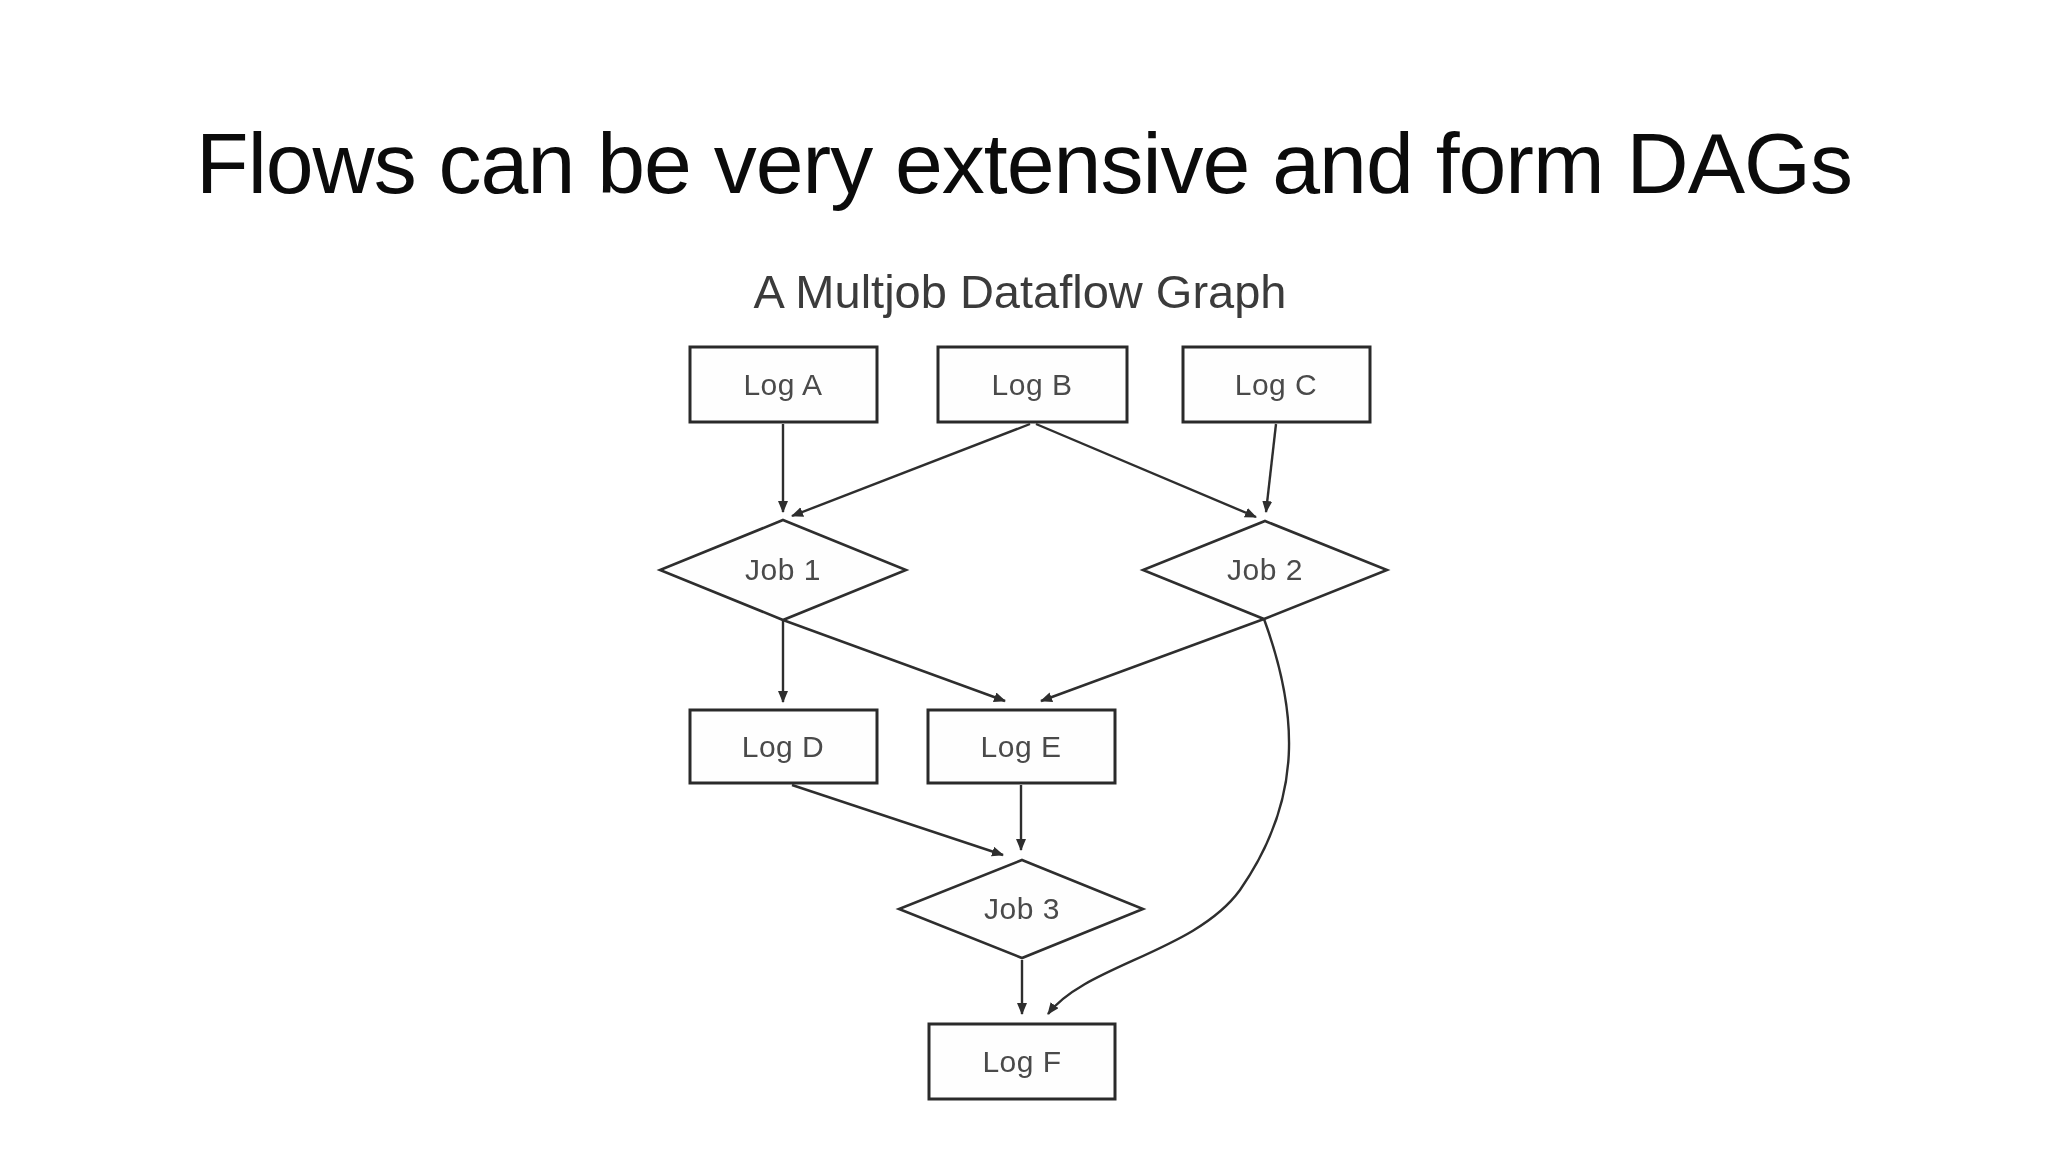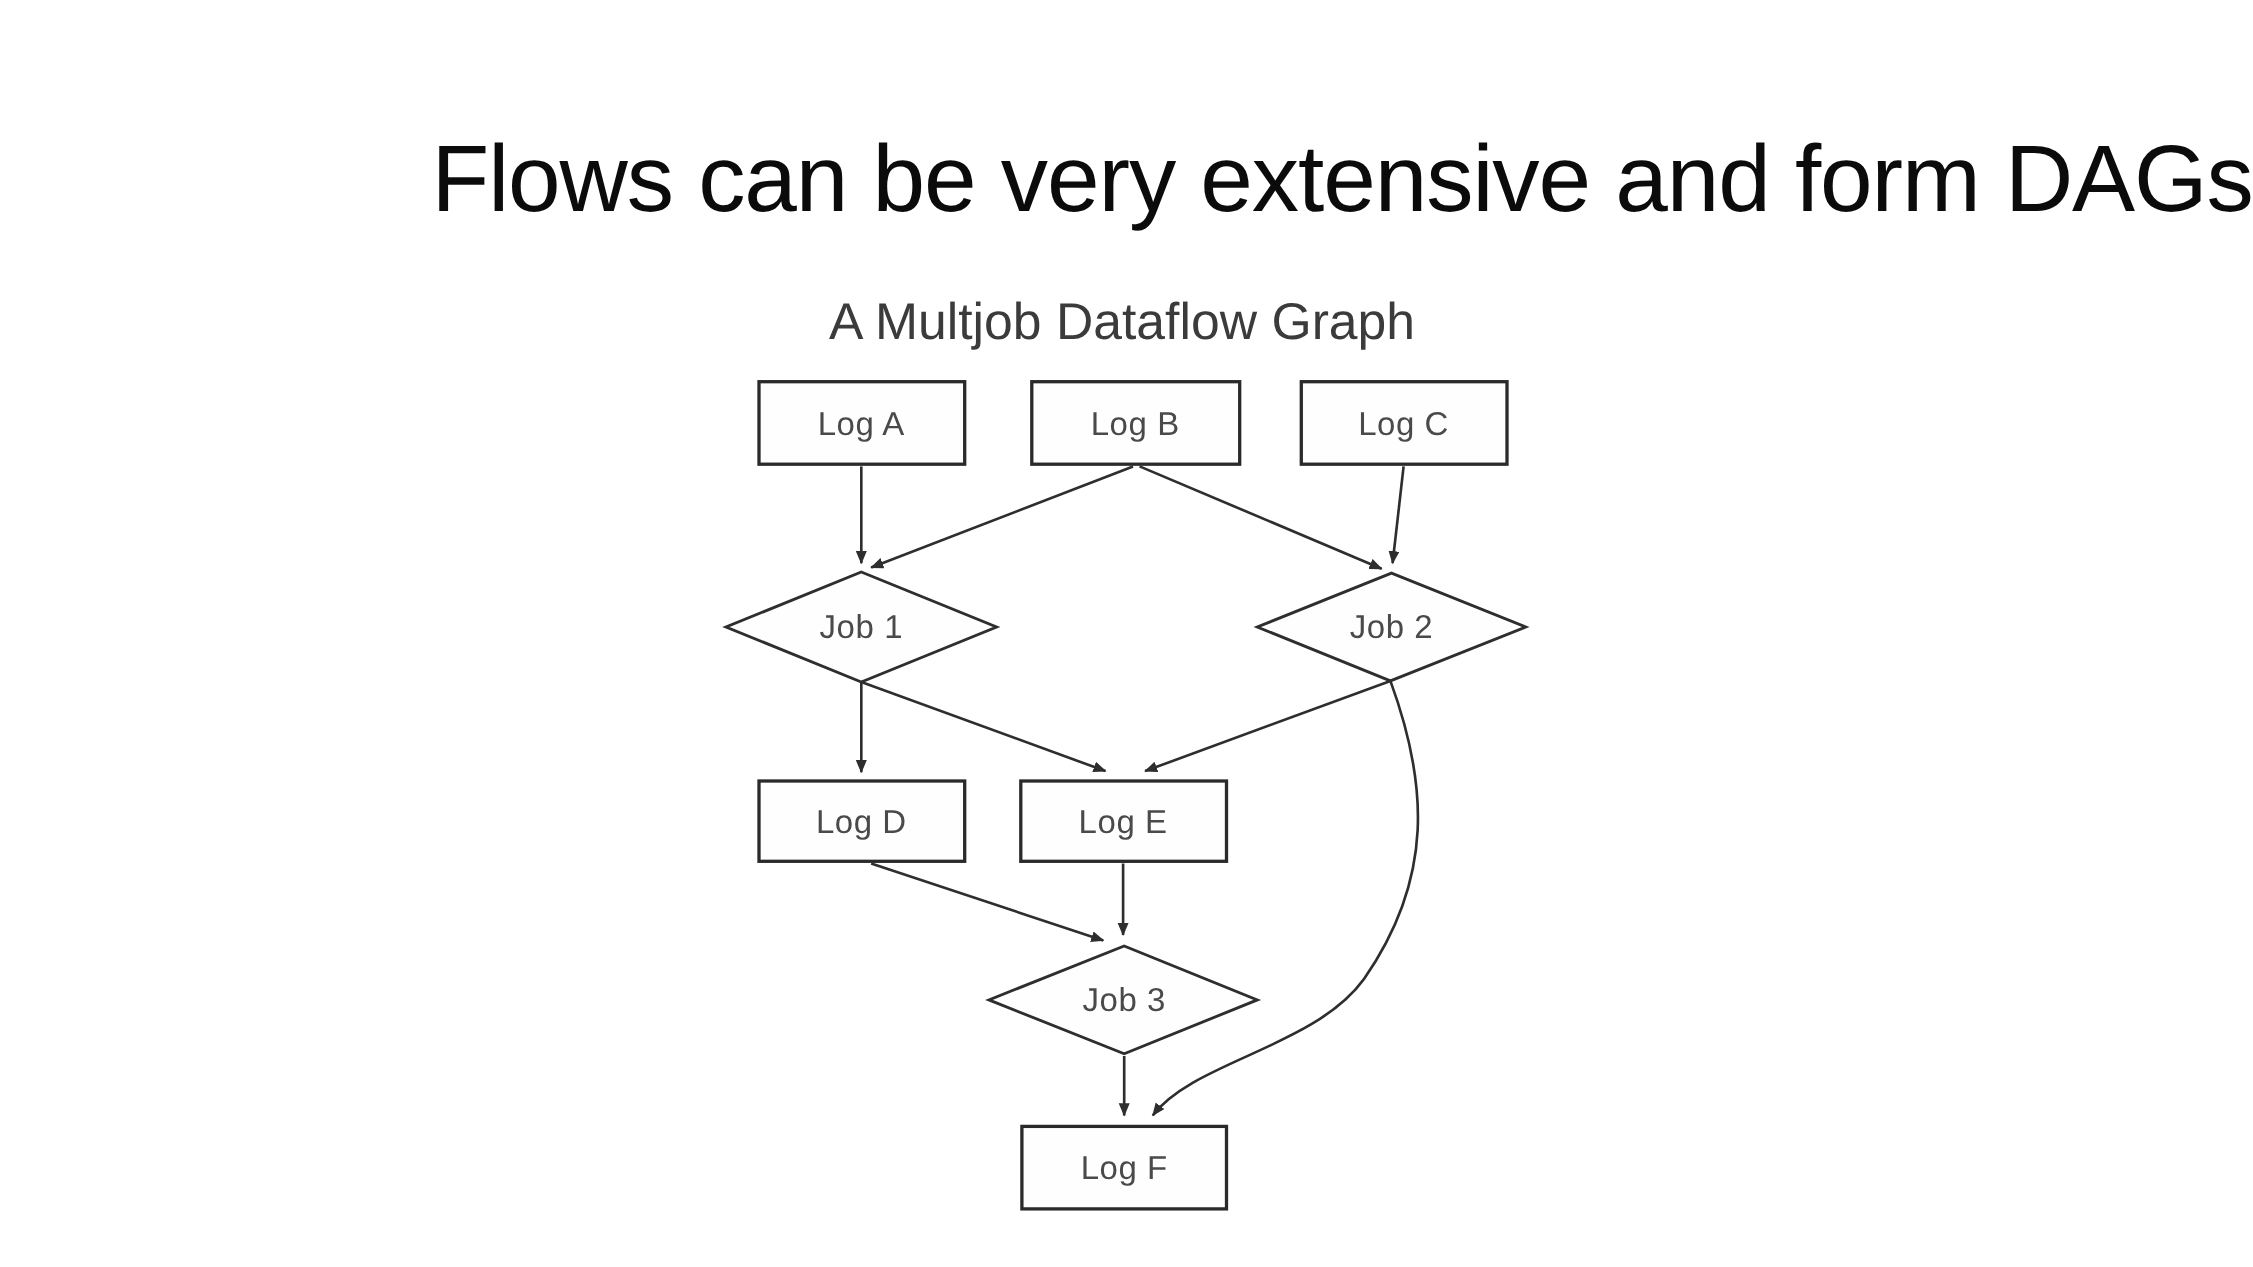--- a/index.html
+++ b/index.html
@@ -9,21 +9,21 @@
     height: 1152px;
     background: #ffffff;
     overflow: hidden;
     font-family: "Liberation Sans", sans-serif;
   }
   .slide-title {
     position: absolute;
     top: 120px;
     left: 0;
     right: 0;
-    text-align: right;
+    text-align: center;
     font-size: 86px;
     line-height: 1;
     font-weight: 400;
     letter-spacing: -1px;
     color: #0b0b0b;
     font-family: "Liberation Sans", sans-serif;
   }
   svg.dag {
     position: absolute;
     left: 0;

